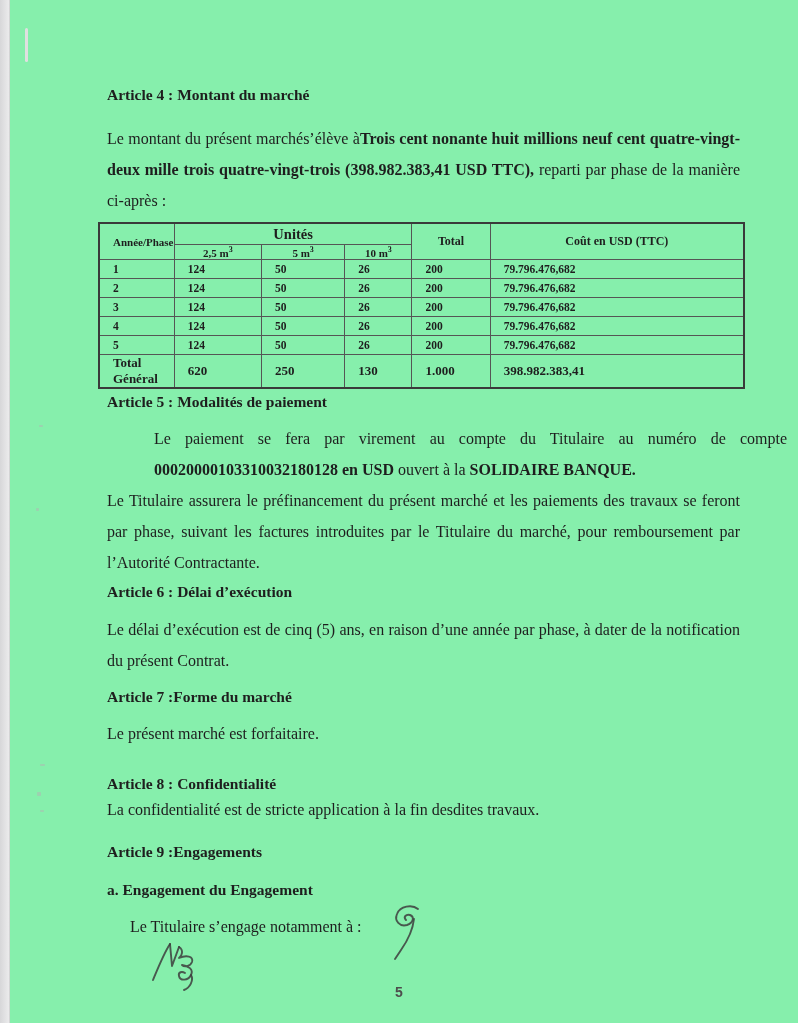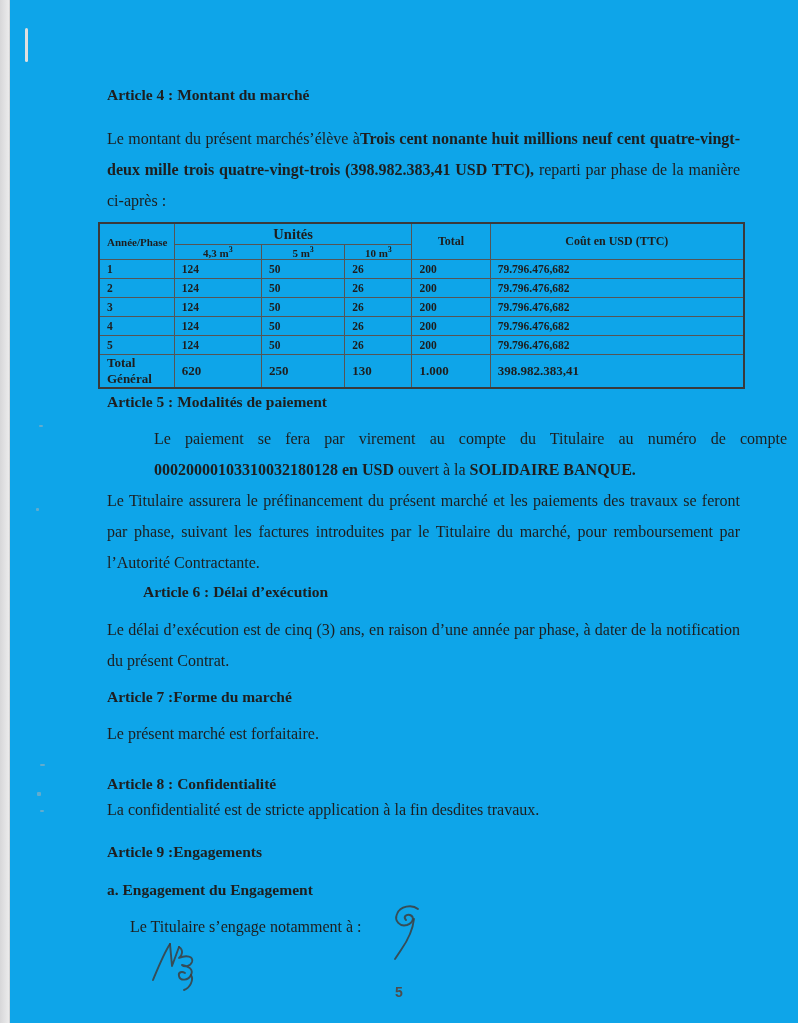--- a/index.html
+++ b/index.html
@@ -1,17 +1,17 @@
 <!DOCTYPE html>
 <html><head>
 <meta charset="utf-8">
 <style>
   html,body{margin:0;padding:0;background:#ffffff;}
   .page{
-    position:relative;width:798px;height:1023px;background:#0ea5e9;
+    position:relative;width:798px;height:1023px;background:#86efac;
     font-family:"Liberation Serif","DejaVu Serif",serif;color:#1e1e1e;
     overflow:hidden;
   }
   .scan-edge{
     position:absolute;left:0;top:0;bottom:0;width:9px;
     background:linear-gradient(to right,#d7d7d9,#ebebec);
     border-right:1px solid #d4d4d5;
   }
   .scan-streak{
     position:absolute;left:25px;top:28px;width:3px;height:34px;
@@ -30,21 +30,21 @@
   .indent-para{
     position:absolute;left:130px;font-size:16px;line-height:25px;white-space:nowrap;
   }
   table.doc-table{
     position:absolute;left:98px;top:222px;width:647px;
     border-collapse:collapse;table-layout:fixed;
     border:2px solid #3a3a3a;
   }
   table.doc-table th,table.doc-table td{
     border:1px solid #555;font-weight:bold;
-    vertical-align:middle;padding:0 7px;overflow:hidden;
+    vertical-align:middle;padding:0 13px;overflow:hidden;
   }
   th.annee{font-size:11px;}
   th.unites{font-size:14.5px;height:20px;}
   th.total-h,th.cout-h{font-size:12px;}
   tr.hrow2 th{font-size:11px;height:14px;font-weight:bold;}
   sup.cube{font-size:8px;}
   tr.drow td{font-size:11.5px;height:18px;}
   tr.trow td{font-size:13px;height:18px;}
   .pagenum{
     position:absolute;left:0;right:0;top:984px;text-align:center;
@@ -82,21 +82,21 @@
         <col style="width:253px">
     </colgroup>
     <tbody>
         <tr class="hrow1">
       <th class="annee" rowspan="2">Année/Phase</th>
       <th class="unites" colspan="3">Unités</th>
       <th class="total-h" rowspan="2">Total</th>
       <th class="cout-h" rowspan="2">Coût en USD (TTC)</th>
     </tr>
     <tr class="hrow2">
-      <th><span>4,3 m</span><sup class="cube">3</sup></th>
+      <th><span>2,5 m</span><sup class="cube">3</sup></th>
       <th><span>5 m</span><sup class="cube">3</sup></th>
       <th><span>10 m</span><sup class="cube">3</sup></th>
     </tr>
     <tr class="drow">
       <td>1</td>
       <td>124</td>
       <td>50</td>
       <td>26</td>
       <td>200</td>
       <td>79.796.476,682</td>
@@ -143,22 +143,22 @@
     </tr>
   </tbody>
     </table>
 
   <div class="art-h" style="top:393px;">Article 5 : Modalités de paiement</div>
 
   <div class="para" style="top:423px;margin-left:47px;"><span>Le paiement se fera par virement au compte du Titulaire au numéro de compte </span><b>00020000103310032180128 en USD</b><span> ouvert à la </span><b>SOLIDAIRE BANQUE.</b></div>
 
   <div class="para" style="top:485px;">Le Titulaire assurera le préfinancement du présent marché et les paiements des travaux se feront par phase, suivant les factures introduites par le Titulaire du marché, pour remboursement par l’Autorité Contractante.</div>
 
-  <div class="art-h" style="top:583px;margin-left:36px;">Article 6 : Délai d’exécution</div>
-  <div class="para" style="top:614px;">Le délai d’exécution est de cinq (3) ans, en raison d’une année par phase, à dater de la notification du présent Contrat.</div>
+  <div class="art-h" style="top:583px;">Article 6 : Délai d’exécution</div>
+  <div class="para" style="top:614px;">Le délai d’exécution est de cinq (5) ans, en raison d’une année par phase, à dater de la notification du présent Contrat.</div>
 
   <div class="art-h" style="top:688px;">Article 7 :Forme du marché</div>
   <div class="para" style="top:718px;">Le présent marché est forfaitaire.</div>
 
   <div class="art-h" style="top:763px;margin-top:12px;">Article 8 : Confidentialité</div>
   <div class="para" style="top:794px;">La confidentialité est de stricte application à la fin desdites travaux.</div>
 
   <div class="art-h" style="top:843px;">Article 9 :Engagements</div>
   <div class="art-h" style="top:881px;">a. Engagement du Engagement</div>
 

